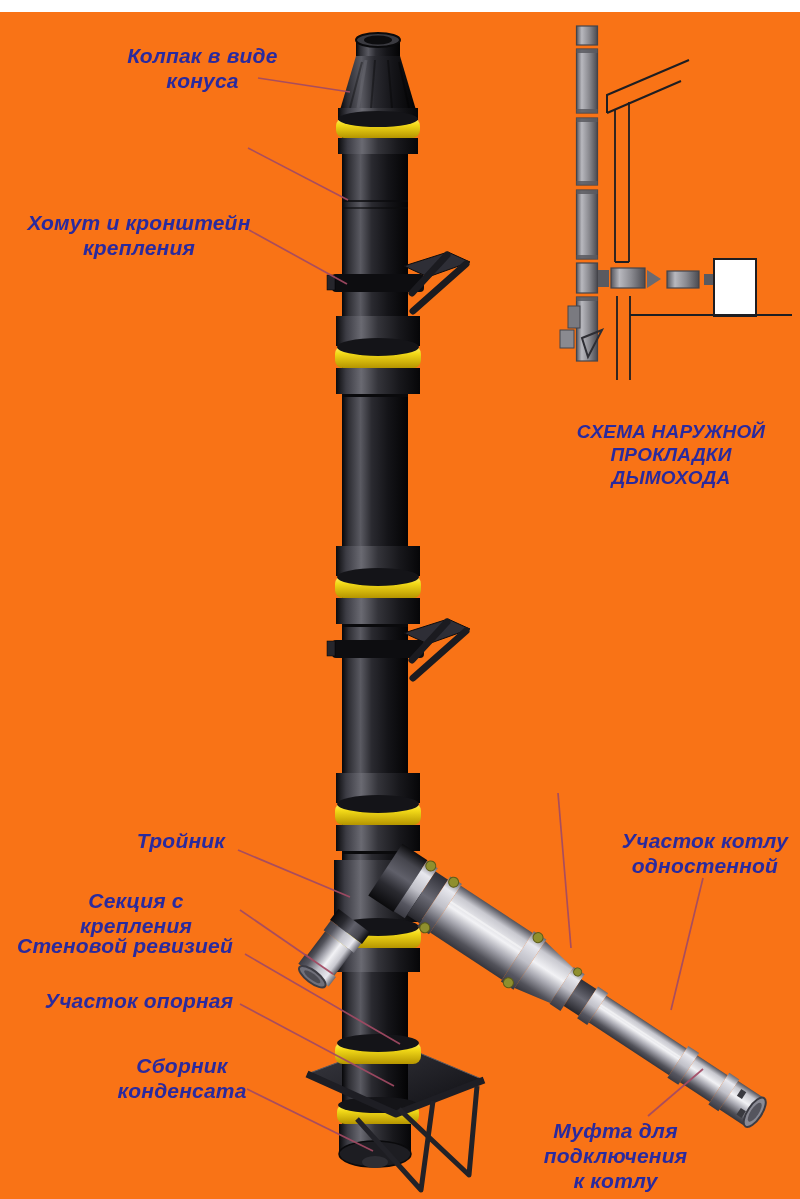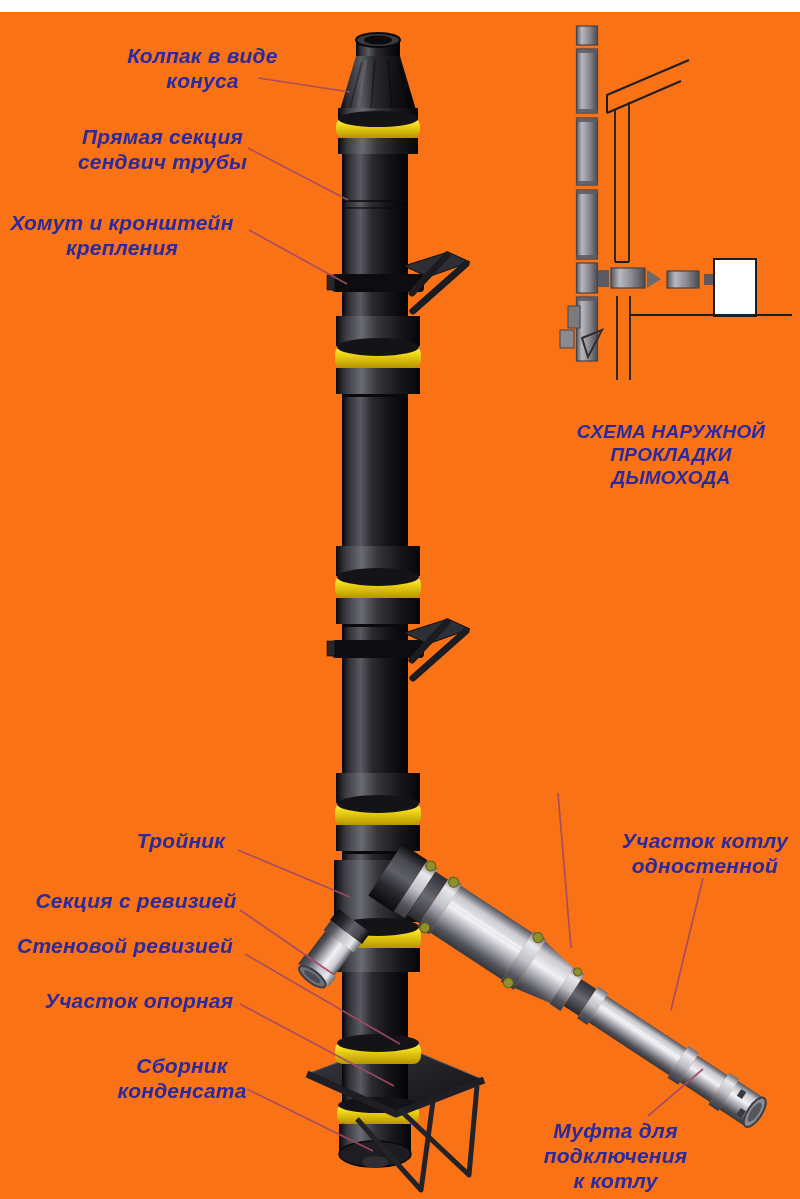--- a/index.html
+++ b/index.html
@@ -9,21 +9,21 @@
     margin-top:12px;
   }
   .lbl{
     position:absolute;color:#2a2a9e;font-weight:bold;font-style:italic;
     font-size:21px;line-height:1.2;text-align:center;white-space:pre-line;
     letter-spacing:0.2px;
   }
   .lbl.small{font-size:19px;line-height:1.22;}
   #lbl-cap{left:95px;top:31px;width:215px;}
   #lbl-straight{left:70px;top:112px;width:185px;}
-  #lbl-clamp{left:7px;top:198px;width:230px;}
+  #lbl-clamp{left:24px;top:198px;width:230px;}
   #lbl-adapter{left:478px;top:727px;width:172px;}
   #lbl-singlewall{left:612px;top:816px;width:186px;}
   #lbl-tee{left:132px;top:816px;width:98px;}
   #lbl-revision{left:32px;top:876px;width:208px;}
   #lbl-wallbracket{left:5px;top:921px;width:240px;}
   #lbl-platform{left:35px;top:976px;width:208px;}
   #lbl-condensate{left:112px;top:1041px;width:140px;}
   #lbl-coupling{left:538px;top:1106px;width:155px;}
   #lbl-schema{left:560px;top:408px;width:222px;}
   svg{position:absolute;left:0;top:0;}
@@ -267,28 +267,26 @@
       <path d="M240,898 L333,962"></path>
       <path d="M245,942 L400,1032"></path>
       <path d="M240,992 L394,1074"></path>
       <path d="M247,1077 L373,1139"></path>
       <path d="M648,1104 L703,1057"></path>
     </g>
   </svg>
 
   <div class="lbl" id="lbl-cap">Колпак в виде
 конуса</div>
-  <div class="lbl" id="lbl-straight">Прямая секция
-сендвич трубы</div>
   <div class="lbl" id="lbl-clamp">Хомут и кронштейн
 крепления</div>
   <div class="lbl" id="lbl-singlewall">Участок котлу
 одностенной</div>
   <div class="lbl" id="lbl-tee">Тройник</div>
-  <div class="lbl" id="lbl-revision">Секция с ревизией</div>
+  <div class="lbl" id="lbl-revision">Секция с крепления</div>
   <div class="lbl" id="lbl-wallbracket">Стеновой ревизией</div>
   <div class="lbl" id="lbl-platform">Участок опорная</div>
   <div class="lbl" id="lbl-condensate">Сборник
 конденсата</div>
   <div class="lbl" id="lbl-coupling">Муфта для
 подключения
 к котлу</div>
   <div class="lbl small" id="lbl-schema">СХЕМА НАРУЖНОЙ
 ПРОКЛАДКИ
 ДЫМОХОДА</div>

